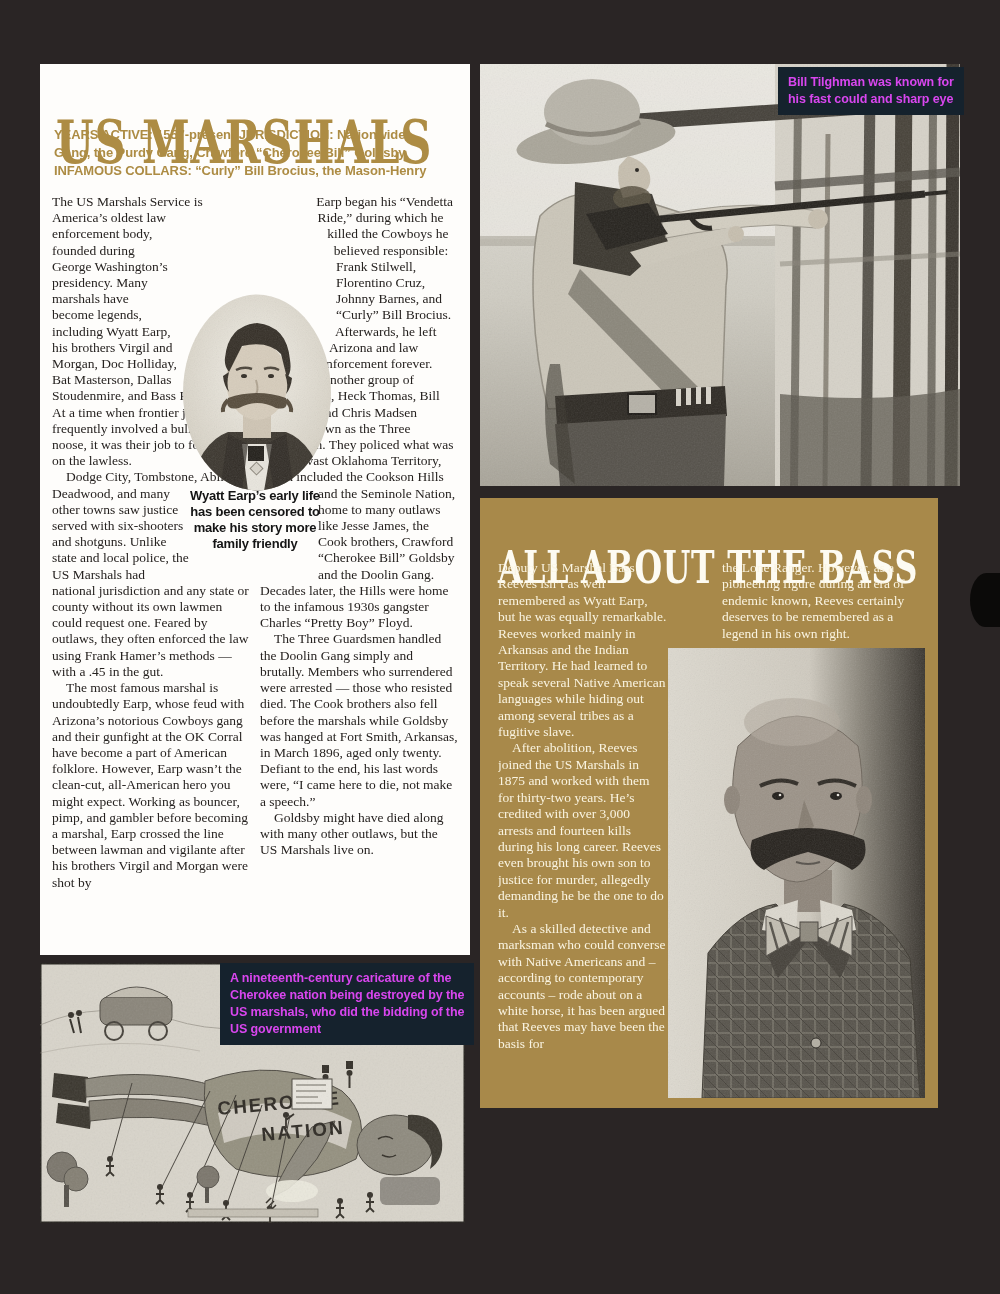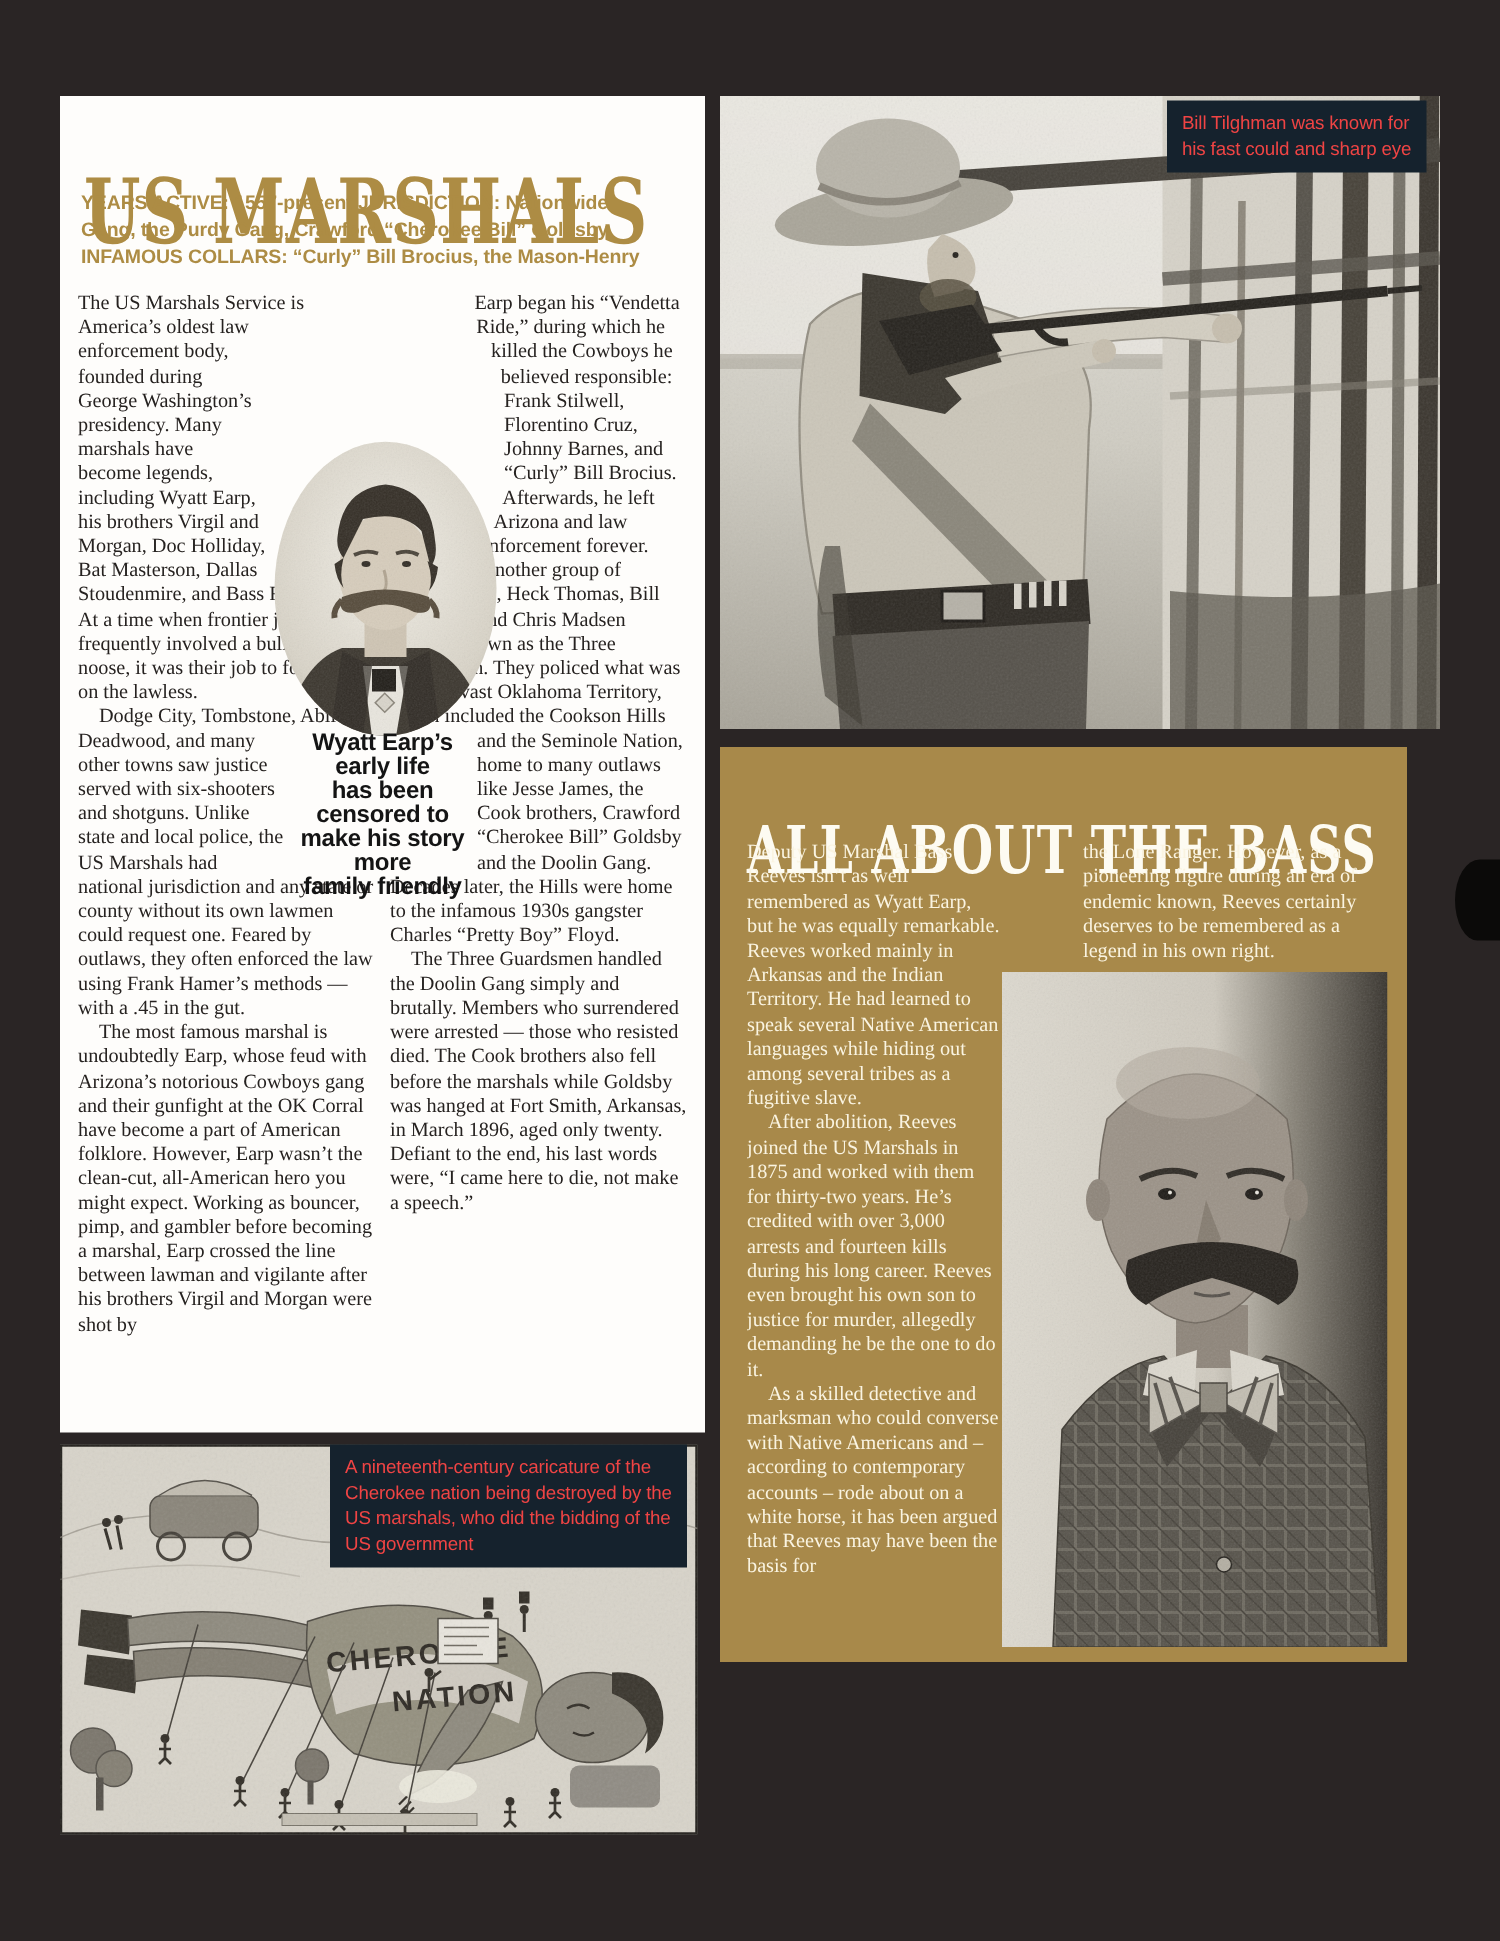--- a/index.html
+++ b/index.html
@@ -21,24 +21,24 @@
   .para.first{text-indent:0;}
   .fl{pointer-events:none;}
   .fl-r1{float:right;width:86px;height:198px;margin-top:98px;
          shape-outside:ellipse(88px 99px at 98px 99px);shape-margin:5px;}
   .fl-r2{float:right;clear:right;width:60px;height:80px;shape-margin:5px;}
   .fl-l1{float:left;width:76px;height:198px;margin-top:98px;
          shape-outside:ellipse(88px 99px at -14px 99px);shape-margin:5px;}
   .fl-l2{float:left;clear:left;width:58px;height:80px;shape-margin:5px;}
   .earp-photo{position:absolute;left:142px;top:230px;width:150px;height:197px;}
   .earp-cap{position:absolute;left:148px;top:424px;width:134px;text-align:center;
-            font-weight:bold;font-size:16px;line-height:16px;color:#141414;letter-spacing:-.2px;}
-
-  
-  .cap-box{position:absolute;background:#15222d;color:#ef4444;font-weight:normal;
+            font-weight:bold;font-size:13px;line-height:16px;color:#141414;letter-spacing:-.2px;}
+
+  
+  .cap-box{position:absolute;background:#15222d;color:#d946ef;font-weight:bold;
            font-size:12.5px;line-height:17px;padding:7px 10px;letter-spacing:-.1px;}
   .cap-box div{white-space:nowrap;}
 
   
   .photo-tilghman{position:absolute;left:480px;top:64px;width:480px;height:422px;}
   .cap-tilghman{left:778px;top:67px;}
 
   
   .gold-panel{position:absolute;left:480px;top:498px;width:458px;height:610px;background:#a8894a;}
   .b-title{position:absolute;left:18px;top:10px;font-family:"DejaVu Serif",serif;font-weight:bold;
@@ -80,20 +80,21 @@
         <p class="para first">The US Marshals Service is America’s oldest law enforcement body, founded during George Washington’s presidency. Many marshals have become legends, including Wyatt Earp, his brothers Virgil and Morgan, Doc Holliday, Bat Masterson, Dallas Stoudenmire, and Bass Reeves. At a time when frontier justice frequently involved a bullet or a noose, it was their job to force law on the lawless.</p>
         <p class="para">Dodge City, Tombstone, Abilene, Deadwood, and many other towns saw justice served with six-shooters and shotguns. Unlike state and local police, the US Marshals had national jurisdiction and any state or county without its own lawmen could request one. Feared by outlaws, they often enforced the law using Frank Hamer’s methods — with a .45 in the gut.</p>
         <p class="para">The most famous marshal is undoubtedly Earp, whose feud with Arizona’s notorious Cowboys gang and their gunfight at the OK Corral have become a part of American folklore. However, Earp wasn’t the clean-cut, all-American hero you might expect. Working as bouncer, pimp, and gambler before becoming a marshal, Earp crossed the line between lawman and vigilante after his brothers Virgil and Morgan were shot by</p>
       </div>
       <div class="colR">
         <div class="fl fl-l1"></div>
         <div class="fl fl-l2"></div>
         <p class="para">Earp began his “Vendetta Ride,” during which he killed the Cowboys he believed responsible: Frank Stilwell, Florentino Cruz, Johnny Barnes, and “Curly” Bill Brocius. Afterwards, he left Arizona and law enforcement forever.</p>
         <p class="para">Another group of marshals, Heck Thomas, Bill Tilghman, and Chris Madsen became known as the Three Guardsmen. They policed what was then the vast Oklahoma Territory, which included the Cookson Hills and the Seminole Nation, home to many outlaws like Jesse James, the Cook brothers, Crawford “Cherokee Bill” Goldsby and the Doolin Gang. Decades later, the Hills were home to the infamous 1930s gangster Charles “Pretty Boy” Floyd.</p>
         <p class="para">The Three Guardsmen handled the Doolin Gang simply and brutally. Members who surrendered were arrested — those who resisted died. The Cook brothers also fell before the marshals while Goldsby was hanged at Fort Smith, Arkansas, in March 1896, aged only twenty. Defiant to the end, his last words were, “I came here to die, not make a speech.”</p>
+        <p class="para">Goldsby might have died along with many other outlaws, but the US Marshals live on.</p>
       </div>
     </div>
 
     <svg class="earp-photo" viewBox="0 0 150 197">
       <defs>
         <radialGradient id="ebg" cx="50%" cy="40%" r="75%">
           <stop offset="0%" stop-color="#f1eee6"></stop>
             <stop offset="70%" stop-color="#d9d4c8"></stop>
           <stop offset="100%" stop-color="#b3ada0"></stop>
         </radialGradient>

